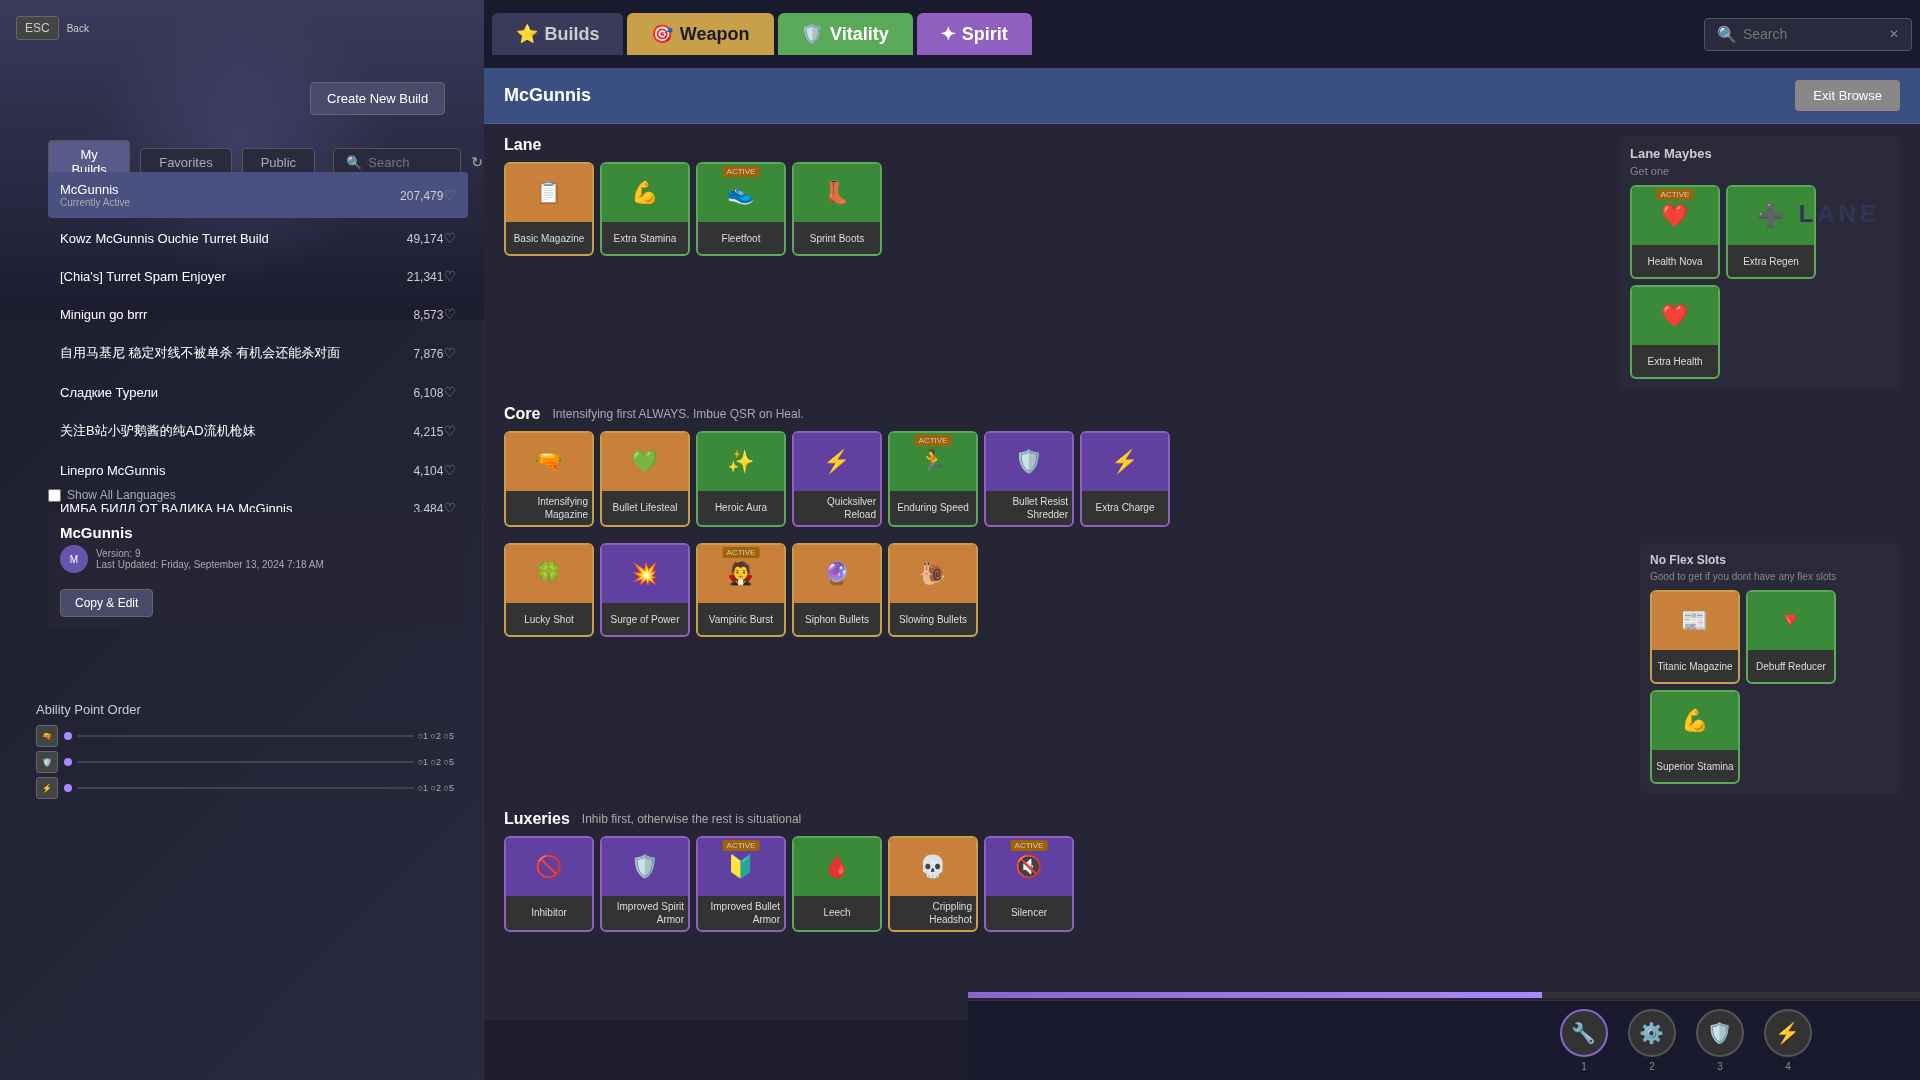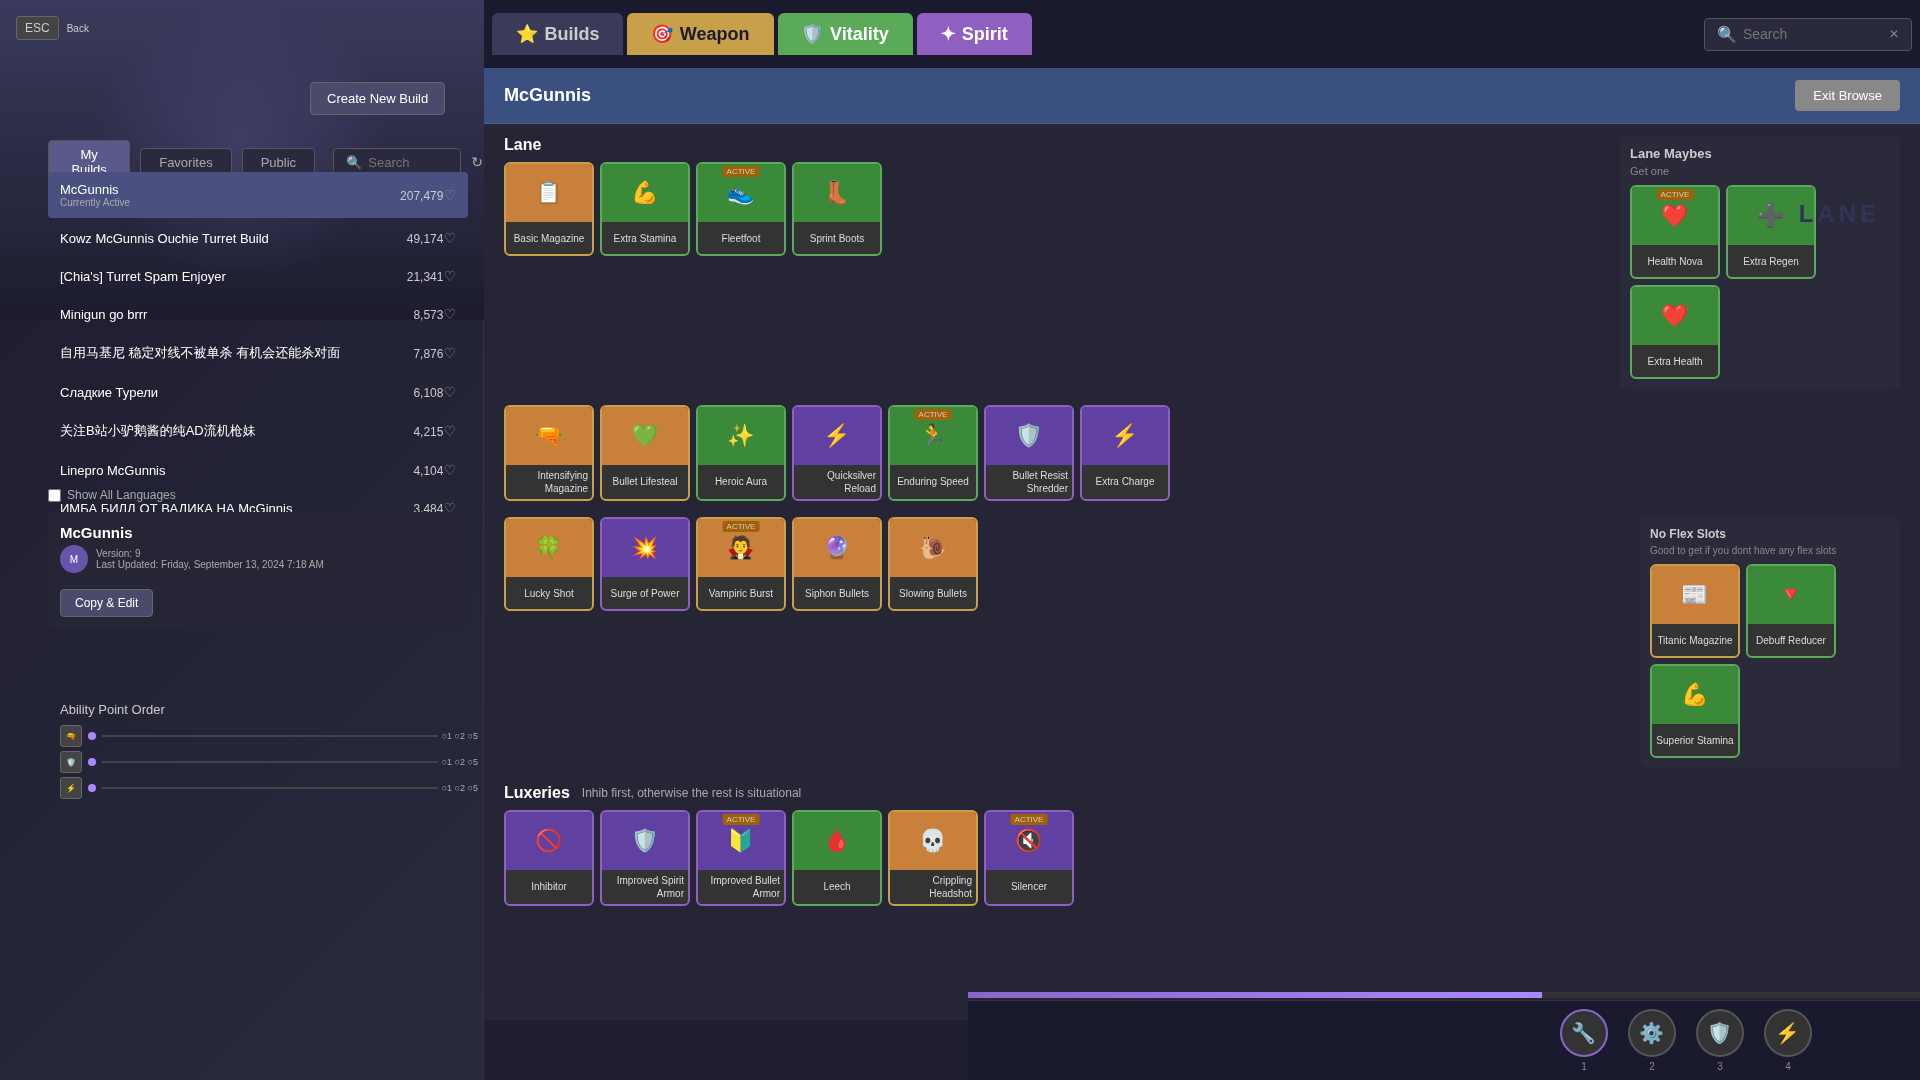--- a/index.html
+++ b/index.html
@@ -250,21 +250,21 @@
       color: #fff;
       padding: 6px 14px;
       border-radius: 4px;
       font-size: 12px;
       cursor: pointer;
     }
 
     
     .ability-order {
       position: absolute;
-      left: 60px;
+      left: 36px;
       top: 702px;
       width: 418px;
     }
     .ability-order-title {
       font-size: 13px;
       color: #ccc;
       margin-bottom: 8px;
     }
     .ability-track {
       display: flex;
@@ -845,20 +845,24 @@
                 <div class="item-card green">
                   <div class="item-card-icon bg-green">❤️</div>
                   <div class="item-card-name">Extra Health</div>
                 </div>
               </div>
           </div>
         </div>
       </div>
 
       <div class="section">
+        <div class="section-header">
+          <span class="section-title">Core</span>
+          <span class="section-desc">Intensifying first ALWAYS. Imbue QSR on Heal.</span>
+        </div>
         <div class="card-grid">
         <div class="item-card orange">
               <div class="item-card-icon bg-orange">🔫</div>
               <div class="item-card-name">Intensifying Magazine</div>
             </div>
             <div class="item-card orange">
               <div class="item-card-icon bg-orange">💚</div>
               <div class="item-card-name">Bullet Lifesteal</div>
             </div>
             <div class="item-card green">

